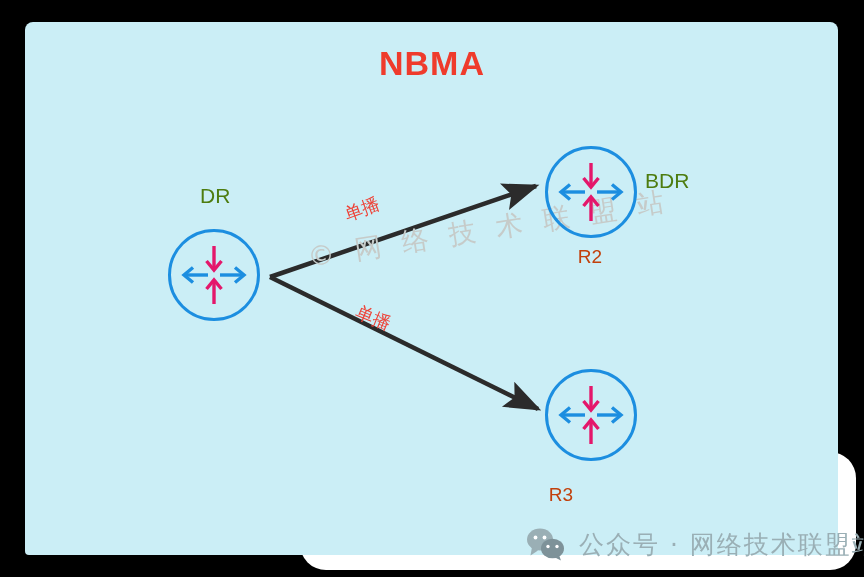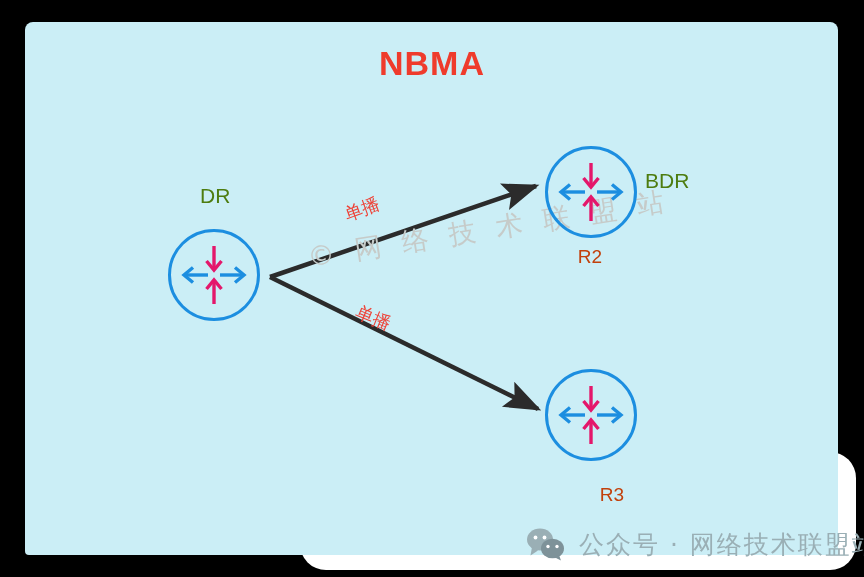--- a/index.html
+++ b/index.html
@@ -82,21 +82,21 @@
 
   .router-label {
     position: absolute;
     width: 120px;
     text-align: center;
     font-size: 19px;
     color: #c2410c;
   }
   #label-r1 { left: 154px; top: 337px; }
   #label-r2 { left: 530px; top: 246px; }
-  #label-r3 { left: 552px; top: 484px; }
+  #label-r3 { left: 501px; top: 484px; }
 
   .role-label {
     position: absolute;
     font-size: 21px;
     font-weight: normal;
     color: #4d7c0f;
     margin-top: 8px;
   }
   #label-dr  { left: 200px; top: 176px; }
   #label-bdr { left: 645px; top: 161px; }

